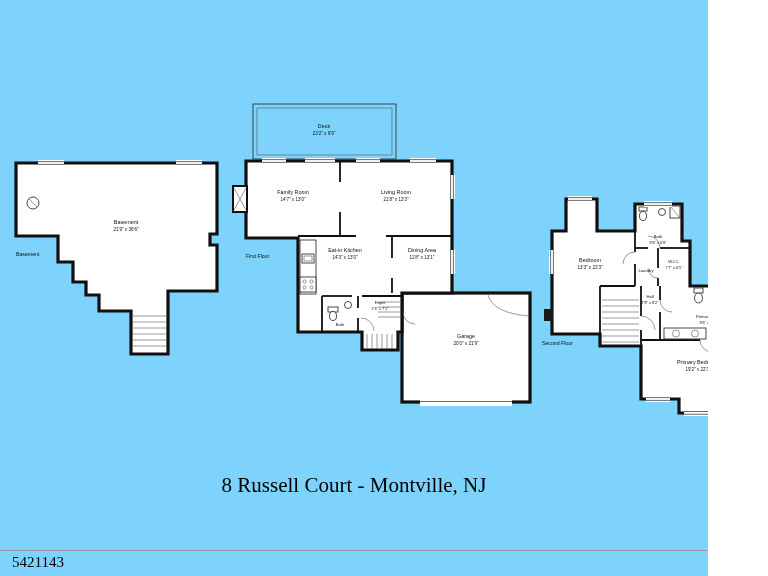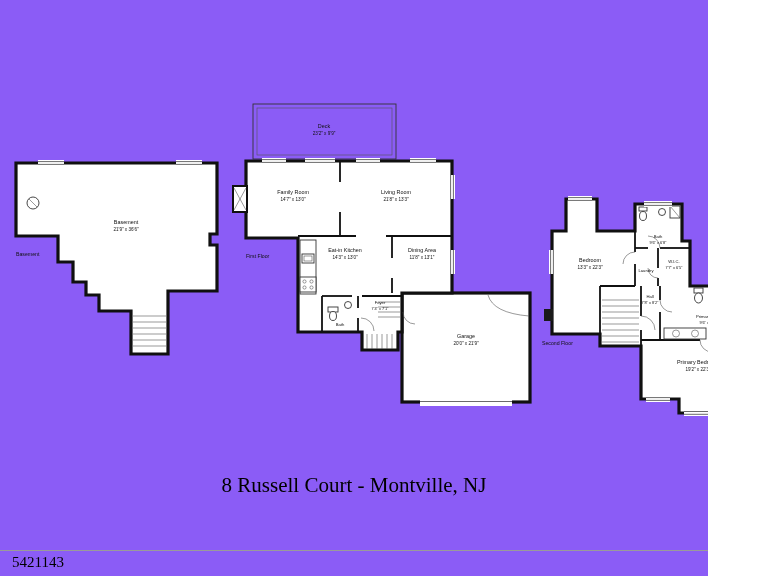--- a/index.html
+++ b/index.html
@@ -1,16 +1,16 @@
 <!DOCTYPE html>
 <html><head>
 <meta charset="utf-8">
 <style>
   html,body{margin:0;padding:0;background:#fff;}
-  #stage{position:relative;width:708px;height:576px;background:#8b5cf6;overflow:hidden;
+  #stage{position:relative;width:708px;height:576px;background:#7dd3fc;overflow:hidden;
          font-family:"Liberation Sans", sans-serif;}
   svg text{font-family:"Liberation Sans", sans-serif;fill:#111;}
   .wall{fill:#ffffff;stroke:#101010;stroke-width:3.2;stroke-linejoin:miter;}
   .wall2{fill:#ffffff;stroke:#101010;stroke-width:2;}
   .part{stroke:#101010;stroke-width:1.8;fill:none;}
   .thin{stroke:#333;stroke-width:0.9;fill:none;}
   .hair{stroke:#555;stroke-width:0.6;fill:none;}
   .winfill{fill:#ffffff;stroke:none;}
   .winline{stroke:#444;stroke-width:0.8;}
   .fix{fill:#ffffff;stroke:#333;stroke-width:0.9;}

